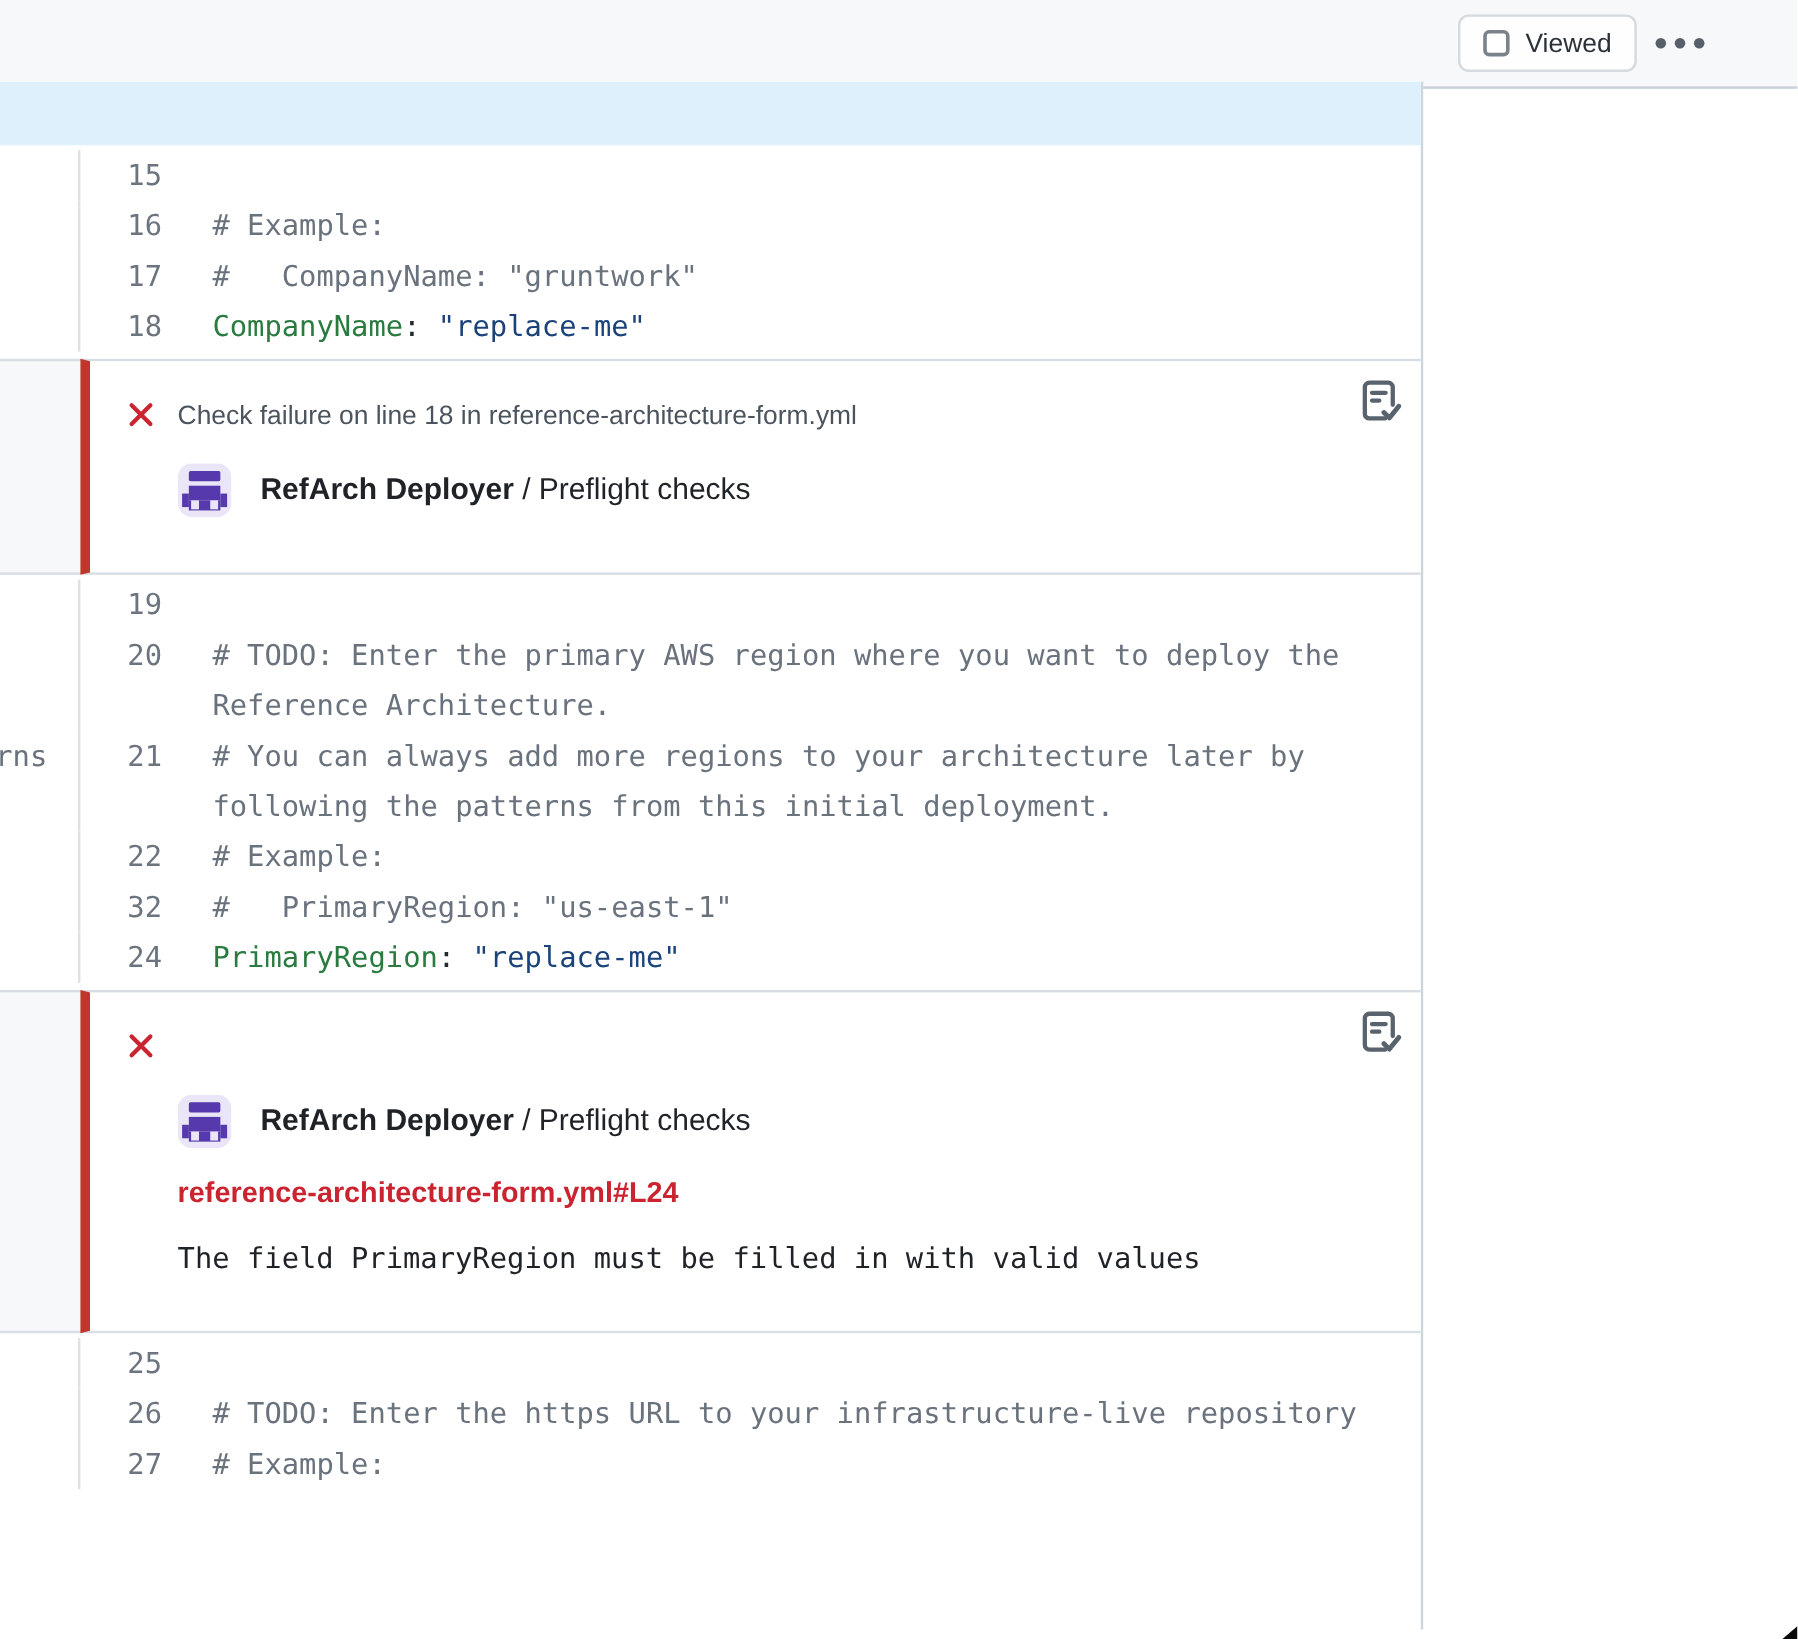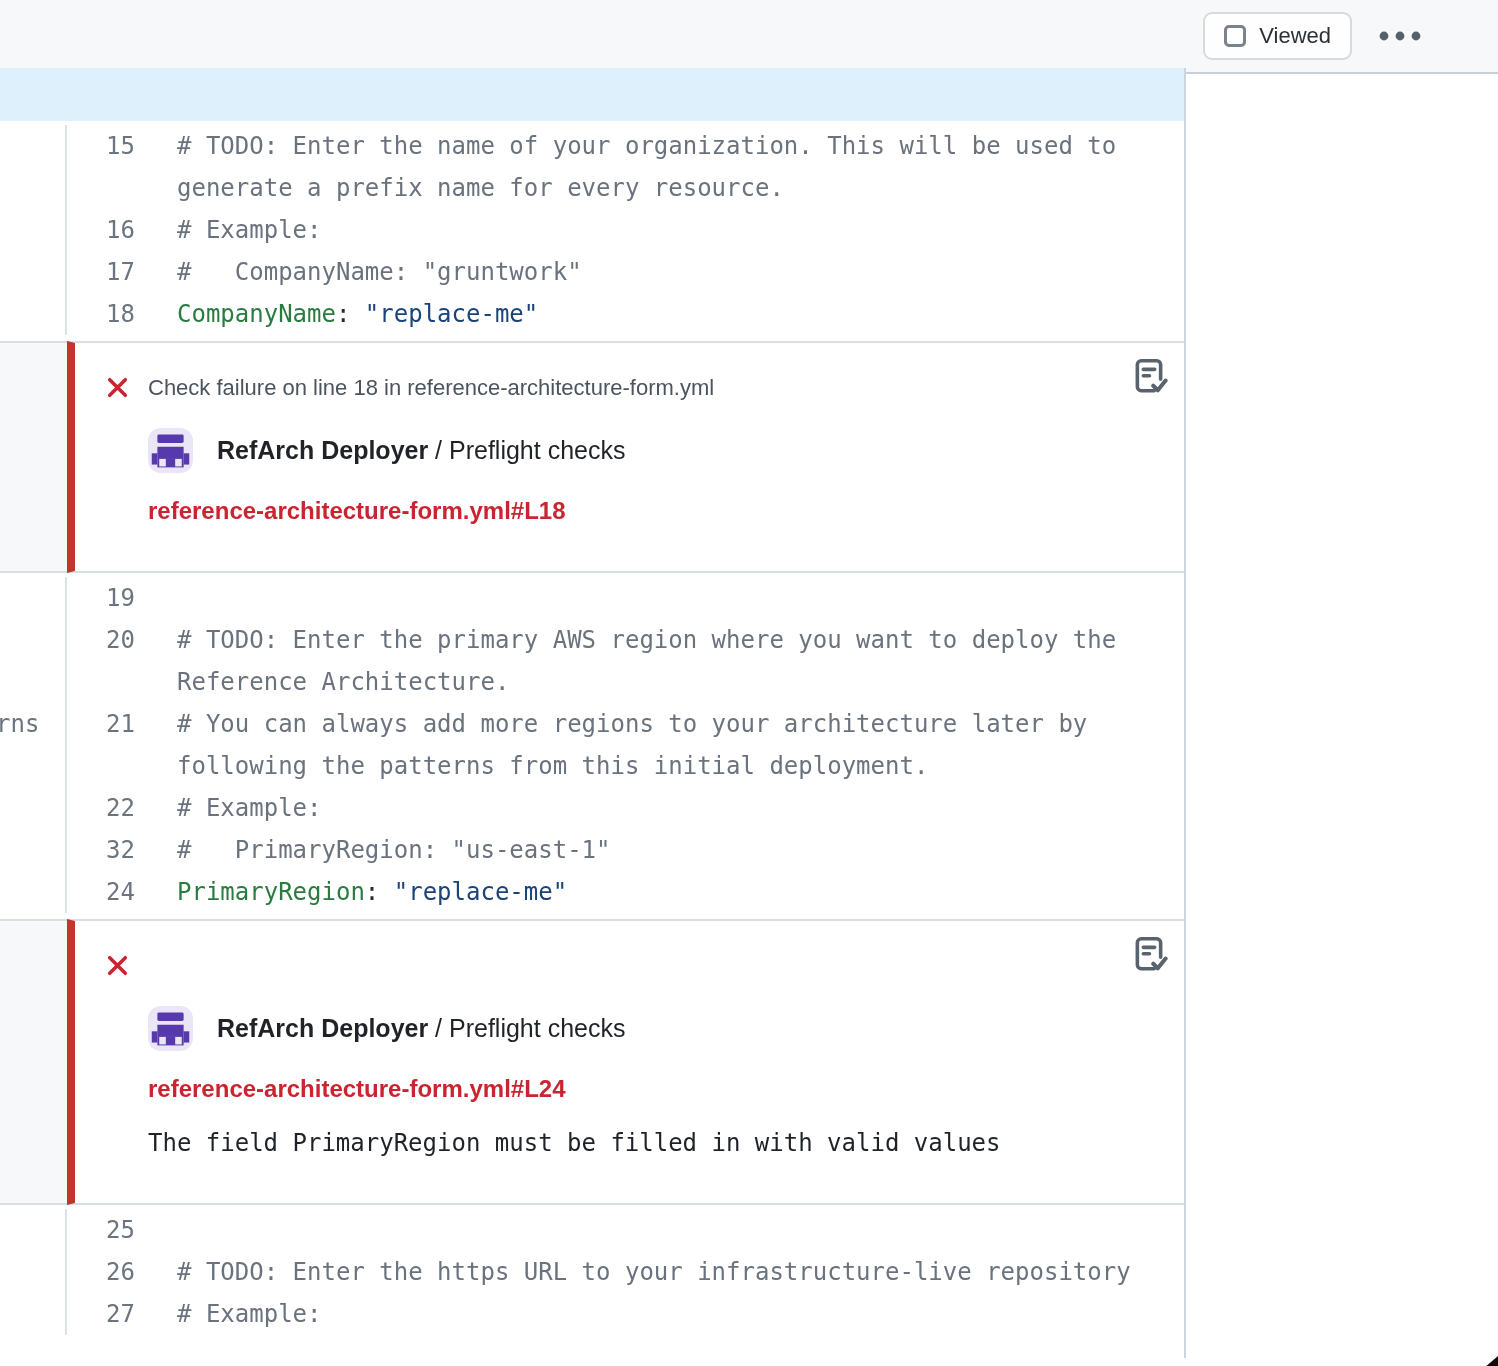--- a/index.html
+++ b/index.html
@@ -3,21 +3,21 @@
 <meta charset="utf-8">
 <style>
   * { margin:0; padding:0; box-sizing:border-box; }
   html,body { width:1498px; height:1366px; overflow:hidden; background:#fff; }
   .page { position:relative; width:1498px; height:1366px; background:#fff;
           font-family:"Liberation Sans", sans-serif; color:#1f2328; }
 
   
   .file-header { height:74px; background:#f6f8fa; border-bottom:2px solid #c9d0d8;
                  display:flex; align-items:center; justify-content:flex-end;
-                 padding-right:72px; gap:22px; }
+                 padding-right:72px; gap:10px; }
   .viewed-btn { display:flex; align-items:center; gap:13px; height:48px; padding:0 19px;
                 background:#fefefe; border:2px solid #d5dade; border-radius:9px;
                 font-size:22px; color:#2b3138; cursor:pointer; }
   .viewed-checkbox { width:22px; height:22px; border:3px solid #7a828c; border-radius:5px;
                      background:#fff; }
   .kebab-btn { border:none; background:transparent; padding:8px 4px; cursor:pointer;
                display:flex; align-items:center; }
   .kebab-btn svg { display:block; }
 
   
@@ -88,21 +88,20 @@
       </span>
     </button>
   </div>
 
   <div class="diff-body" id="diff-body">
       <div class="hunk-row"></div>
       <div class="code-chunk">
         <div class="code-line">
           <div class="left-pane"></div>
           <div class="line-num">15</div>
-          <div class="code-text"><span class="tok-comment"># TODO: Enter the name of your organization. This will be used to generate a prefix name for every resource.</span></div>
         </div>
         <div class="code-line">
           <div class="left-pane"></div>
           <div class="line-num">16</div>
           <div class="code-text"><span class="tok-comment"># Example:</span></div>
         </div>
         <div class="code-line">
           <div class="left-pane"></div>
           <div class="line-num">17</div>
           <div class="code-text"><span class="tok-comment">#   CompanyName: "gruntwork"</span></div>
@@ -129,21 +128,21 @@
                   <rect x="4" y="27" width="6" height="12"></rect>
                   <rect x="38" y="27" width="6" height="12"></rect>
                   <rect x="10" y="33" width="28" height="9"></rect>
                 </g>
                 <g fill="#eae6f7">
                   <rect x="12" y="33" width="7" height="8"></rect>
                   <rect x="29" y="33" width="7" height="8"></rect>
                 </g>
               </svg></span>
             <span><b>RefArch Deployer</b><span> / Preflight checks</span></span>
-          </div><a class="ann-link" href="#">reference-architecture-form.yml#L18</a><button class="ann-action"><span><svg width="38" height="38" viewBox="0 0 16 16" fill="none" stroke="#59636e" stroke-width="1.5" stroke-linecap="round" stroke-linejoin="round">
+          </div><button class="ann-action"><span><svg width="38" height="38" viewBox="0 0 16 16" fill="none" stroke="#59636e" stroke-width="1.5" stroke-linecap="round" stroke-linejoin="round">
                 <path d="M10.2 14.2 H4.7 a1.6 1.6 0 0 1 -1.6 -1.6 V3.2 a1.6 1.6 0 0 1 1.6 -1.6 h6.6 a1.6 1.6 0 0 1 1.6 1.6 v6.2"></path>
                 <path d="M5.6 5.2 h4.8 M5.6 7.9 h2.6"></path>
                 <path d="M9.8 12.1 l1.9 1.9 3.3 -4.1" stroke-width="1.7"></path>
               </svg></span></button></div>
       </div>
       <div class="code-chunk">
         <div class="code-line">
           <div class="left-pane"></div>
           <div class="line-num">19</div>
           <div class="code-text">&nbsp;</div>

